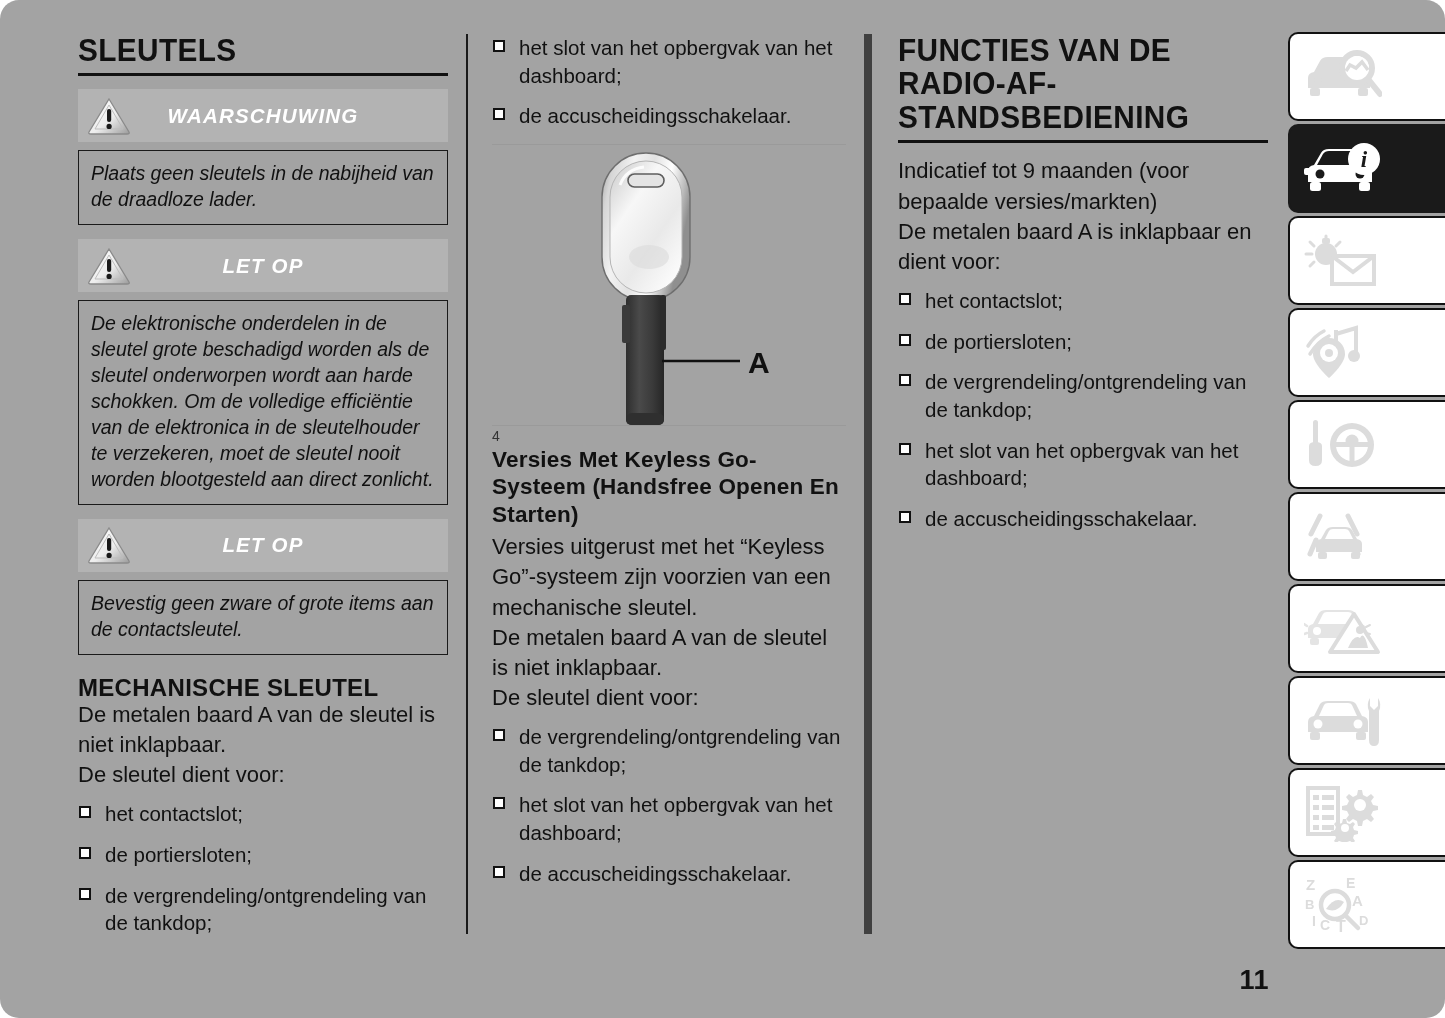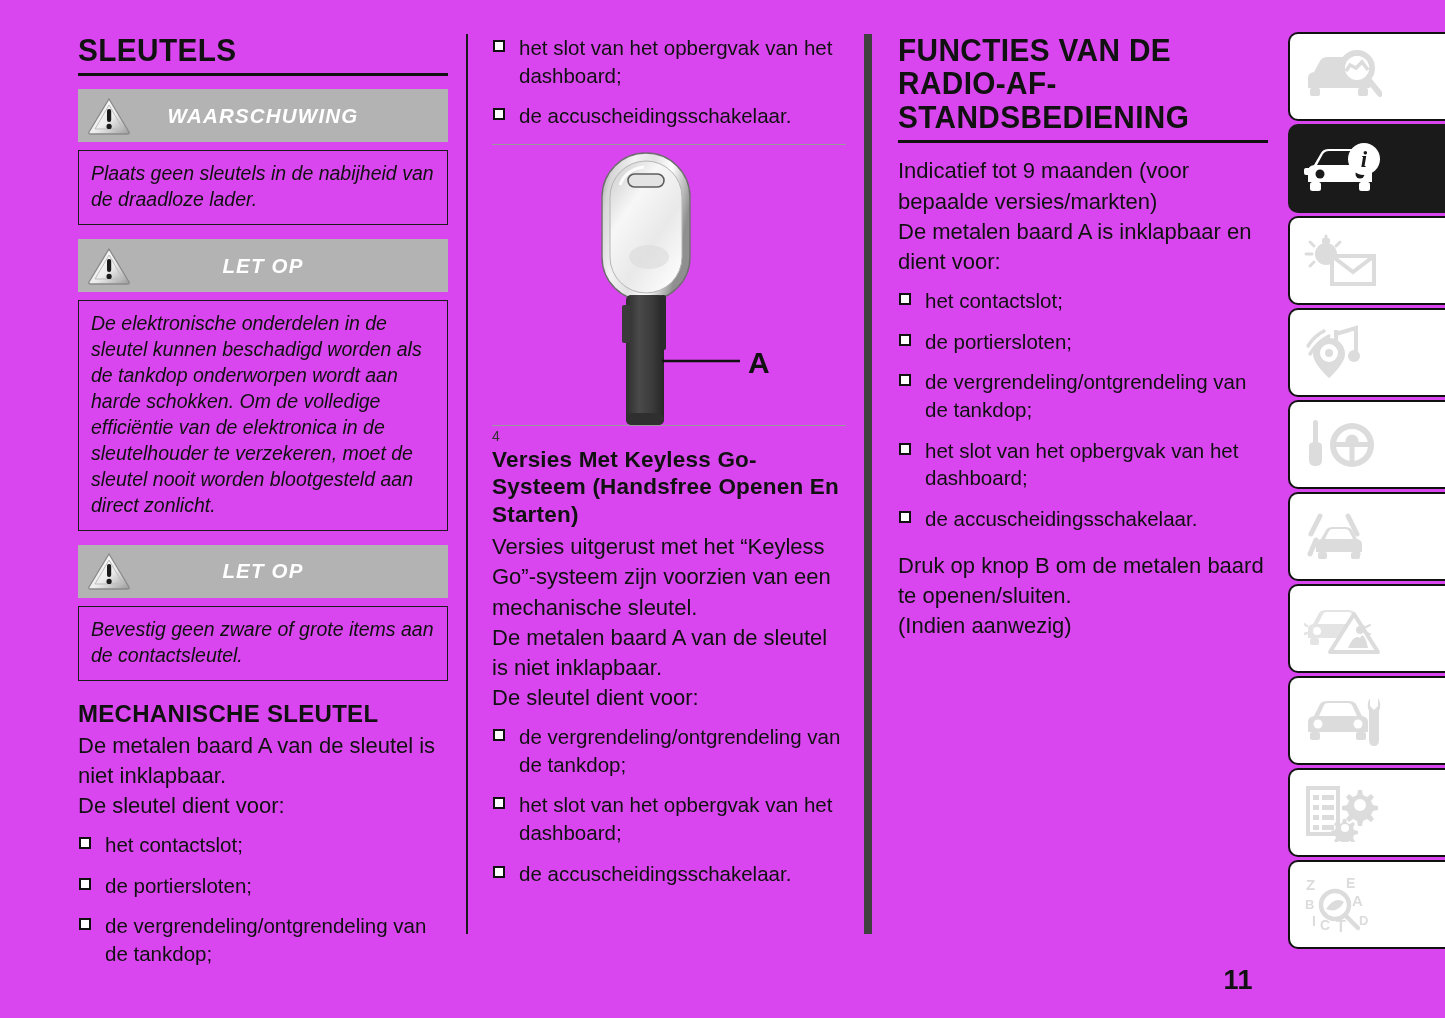--- a/index.html
+++ b/index.html
@@ -5,21 +5,22 @@
   * { box-sizing: border-box; margin: 0; padding: 0; }
   html, body {
     width: 1445px; height: 1018px;
     background: #ffffff;
     font-family: "Liberation Sans", sans-serif;
     overflow: hidden;
   }
   .page {
     position: relative;
     width: 1445px; height: 1018px;
-    background: #d946ef;
+    background: #a3a3a3;
+    border-radius: 19px;
   }
 
   
   .content {
     position: absolute;
     left: 78px; top: 34px;
     width: 1190px; height: 900px;
     display: flex;
   }
   .col {
@@ -47,21 +48,20 @@
     border-bottom: 3px solid #111;
     margin-top: 6px;
     margin-bottom: 13px;
   }
   h2.sub-title {
     font-size: 24px;
     font-weight: bold;
     color: #111;
     letter-spacing: 0.3px;
     line-height: 1.05;
-    margin-bottom: 5px;
   }
   h3.bold-head {
     font-size: 22.5px;
     font-weight: bold;
     color: #111;
     letter-spacing: 0.2px;
     line-height: 1.22;
     margin-bottom: 4px;
   }
 
@@ -181,21 +181,21 @@
   }
   .tab.active {
     background: #1a1a1a;
     border-color: #1a1a1a;
   }
   .tab svg { display: block; }
 
   
   .page-number {
     position: absolute;
-    right: 192px;
+    right: 176px;
     bottom: 22px;
     font-size: 27px;
     font-weight: bold;
     color: #111;
     letter-spacing: 0.5px;
   }
 </style>
 </head>
 <body>
 
@@ -237,21 +237,21 @@
             <path d="M22 3 L42 36 Q43 38 40 38 L4 38 Q1 38 2 36 Z" fill="url(#trg)" stroke="#8a8a8a" stroke-width="1.3"></path>
             <path d="M22 9 L36 33 L8 33 Z" fill="none" stroke="#bdbdbd" stroke-width="1"></path>
             <rect x="20" y="13" width="4.2" height="13" rx="2" fill="#1a1a1a"></rect>
             <circle cx="22.1" cy="30.4" r="2.6" fill="#1a1a1a"></circle>
           </svg>
         </span>
         <span class="btxt">LET OP</span>
       </div>
 
       <div class="box">
-        <p>De elektronische onderdelen in de sleutel kunnen beschadigd worden als de tankdop onderworpen wordt aan harde schokken. Om de volledige efficiëntie van de elektronica in de sleutelhouder te verzekeren, moet de sleutel nooit worden blootgesteld aan direct zonlicht.</p>
+        <p>De elektronische onderdelen in de sleutel grote beschadigd worden als de sleutel onderworpen wordt aan harde schokken. Om de volledige efficiëntie van de elektronica in de sleutelhouder te verzekeren, moet de sleutel nooit worden blootgesteld aan direct zonlicht.</p>
       </div>
 
       <div class="banner">
         <span class="tri">
           <svg width="44" height="40" viewBox="0 0 44 40">
             <path d="M22 3 L42 36 Q43 38 40 38 L4 38 Q1 38 2 36 Z" fill="url(#trg)" stroke="#8a8a8a" stroke-width="1.3"></path>
             <path d="M22 9 L36 33 L8 33 Z" fill="none" stroke="#bdbdbd" stroke-width="1"></path>
             <rect x="20" y="13" width="4.2" height="13" rx="2" fill="#1a1a1a"></rect>
             <circle cx="22.1" cy="30.4" r="2.6" fill="#1a1a1a"></circle>
           </svg>
@@ -433,22 +433,20 @@
         </li>
         <li>
           <span class="sqbullet">
             <span class="shadow"></span>
               <span class="outer"></span>
           </span>
           <span>de accuscheidingsschakelaar.</span>
         </li>
       </ul>
 
-      <p class="body" style="white-space:pre-line; margin-top:18px;">Druk op knop B om de metalen baard te openen/sluiten.
-(Indien aanwezig)</p>
     </div>
   </div>
 
   <div class="sidebar">
 
     <div class="tab">
       <span>
         <svg width="78" height="58" viewBox="0 0 78 58">
           <g fill="#dcdcdc">
             <path d="M4 40 L4 30 Q4 25 10 24 L16 13 Q18 9 24 9 L46 9 Q52 9 54 13 L60 24 Q66 25 66 30 L66 40 Z"></path>

